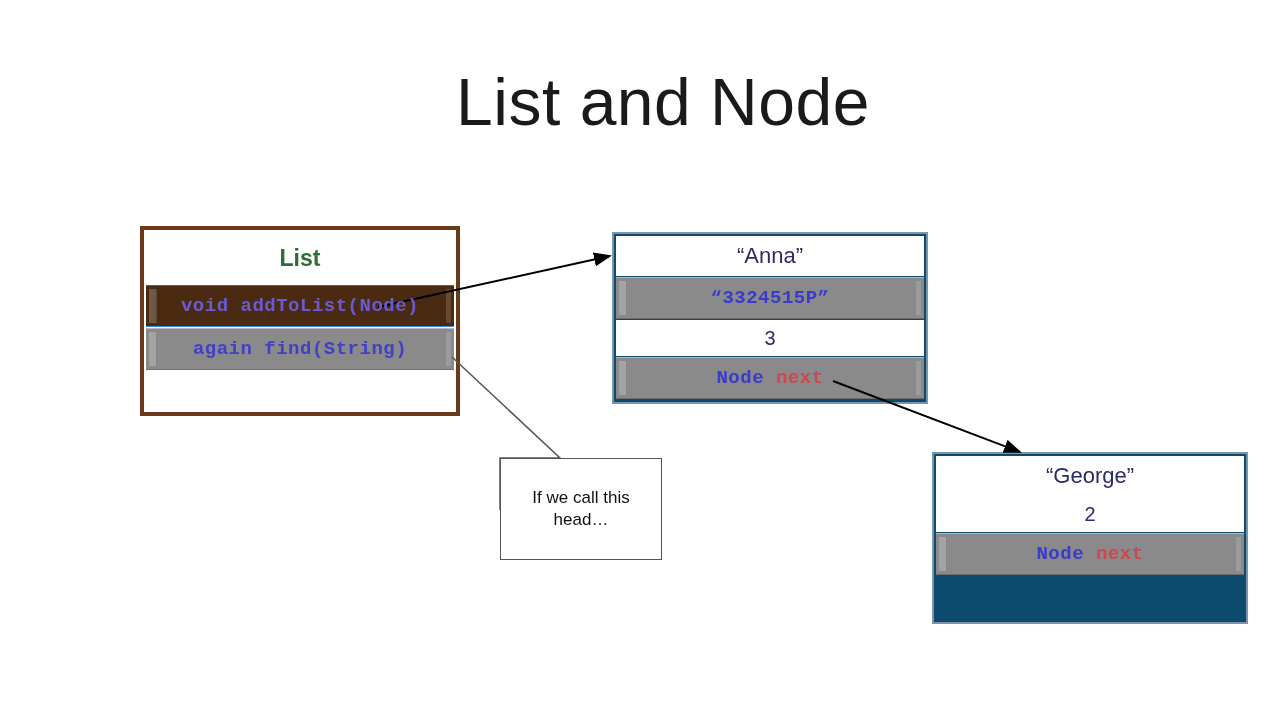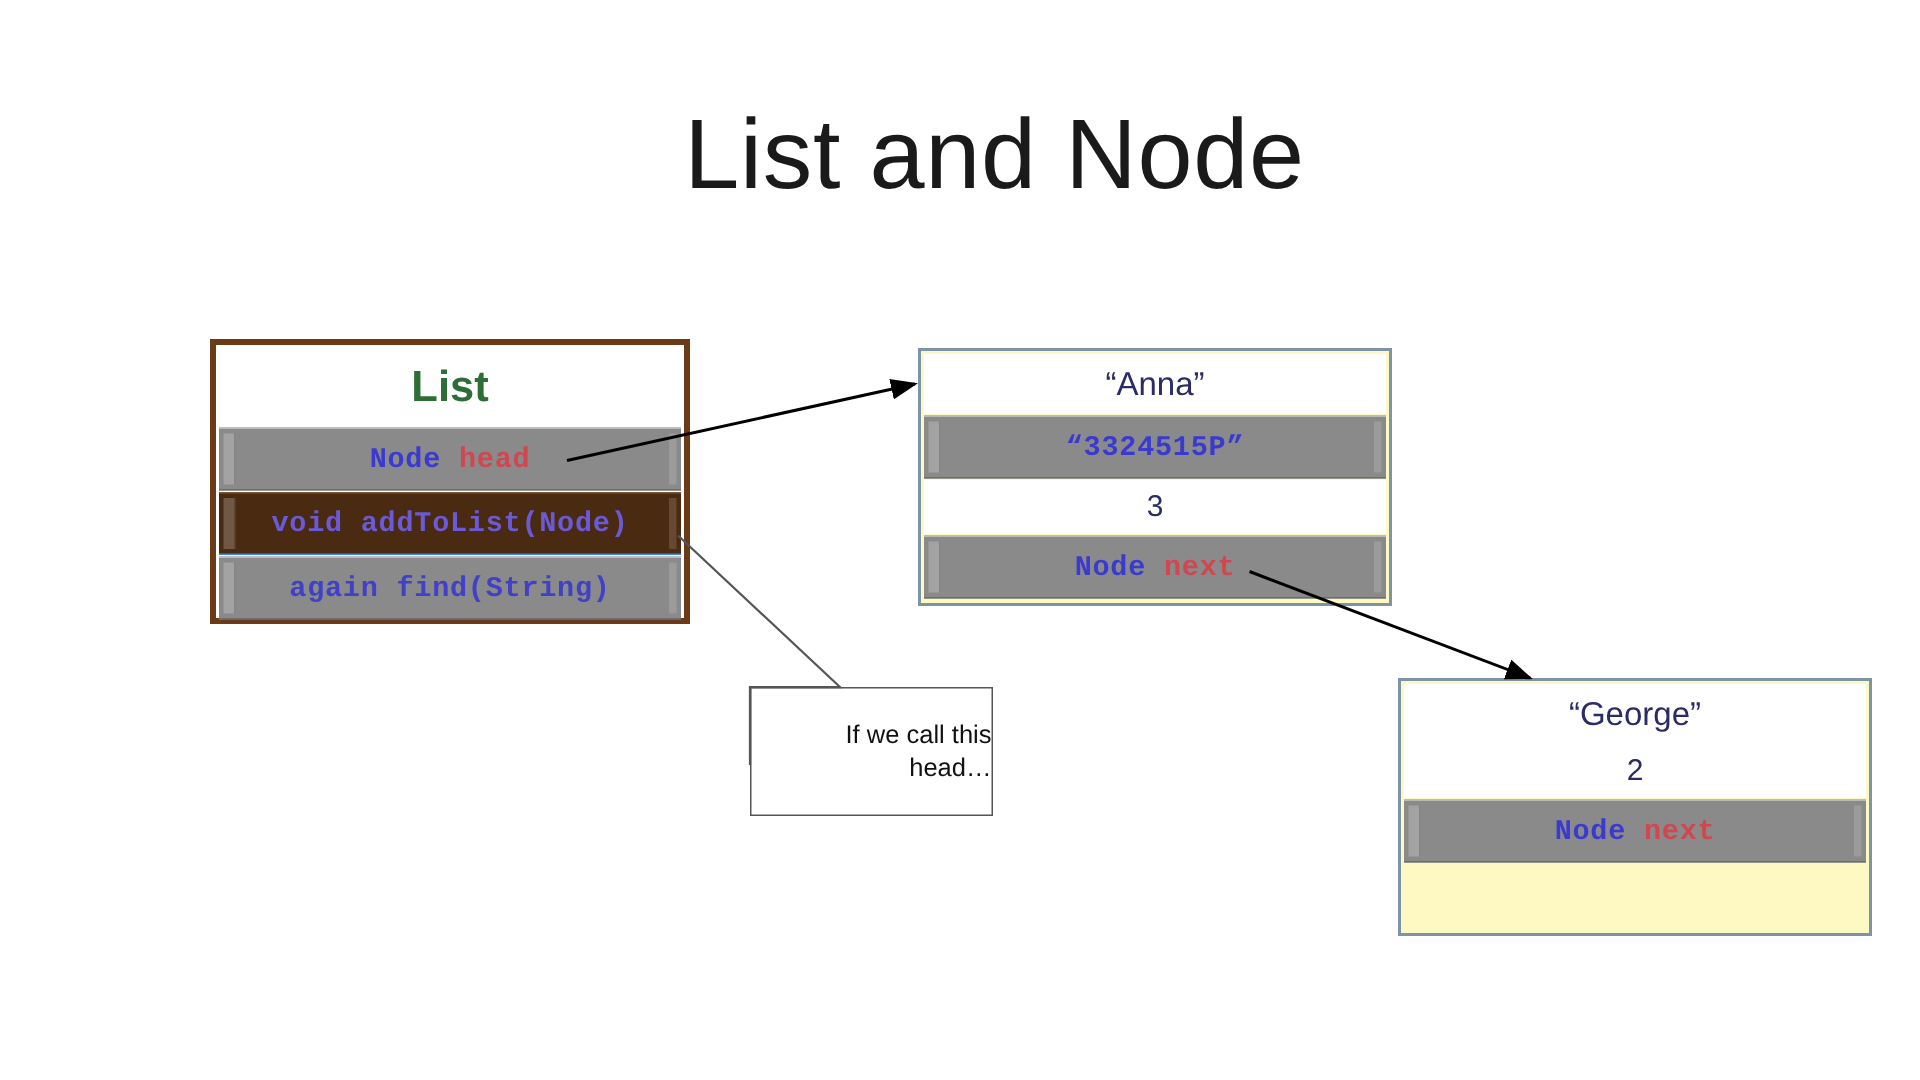--- a/index.html
+++ b/index.html
@@ -29,42 +29,42 @@
     color: #1a1a1a;
     letter-spacing: 0.5px;
     line-height: 1.05;
     padding-left: 23px;
   }
 
   
   .box {
     position: absolute;
     box-sizing: border-box;
-    background: #fef9c3;
+    background: #0c4a6e;
   }
 
   
   .box-list {
     left: 140px;
     top: 226px;
     width: 320px;
     height: 190px;
     border: 4px solid #6b3a16;
     padding: 2px;
     background: #ffffff;
   }
   .box-list .title-cell {
     height: 52px;
     display: flex;
     align-items: center;
     justify-content: center;
     background: #ffffff;
   }
   .box-list .title-cell span {
-    font-size: 29px;
+    font-size: 23px;
     font-weight: bold;
     color: #2d6e37;
     font-family: "Liberation Sans", sans-serif;
   }
 
   
   .strip {
     position: relative;
     height: 40px;
     margin: 1px 0;
@@ -144,27 +144,27 @@
   .box-george { left: 932px; top: 452px; width: 316px; height: 172px; }
 
   .strip-id .code   { font-size: 19px; color: #3a3ad0; font-weight: bold; }
 
   
   .callout {
     position: absolute;
     left: 500px;
     top: 458px;
     width: 162px;
-    height: 86px;
+    height: 102px;
     border: 1.5px solid #555555;
     background: #ffffff;
     box-sizing: border-box;
     display: flex;
     flex-direction: column;
-    align-items: flex-end;
+    align-items: center;
     justify-content: center;
     font-size: 17px;
     color: #111111;
     line-height: 1.32;
     text-align: center;
   }
 
   
   .connectors {
     position: absolute;
@@ -178,25 +178,20 @@
 </head>
 <body>
 
 <div class="slide-title">List and Node</div>
 
 <div class="box box-list">
   <div class="title-cell">
     <span>List</span>
   </div>
 
-  <div class="strip">
-    <span class="code">
-      <span class="t-type">Node</span><span class="t-type">&nbsp;</span><span class="t-name">head</span>
-    </span>
-  </div>
 
   <div class="strip dark">
     <span class="code t-sig-d">void addToList(Node)</span>
   </div>
 
   <div class="strip">
     <span class="code t-sig">again find(String)</span>
   </div>
 </div>
 

